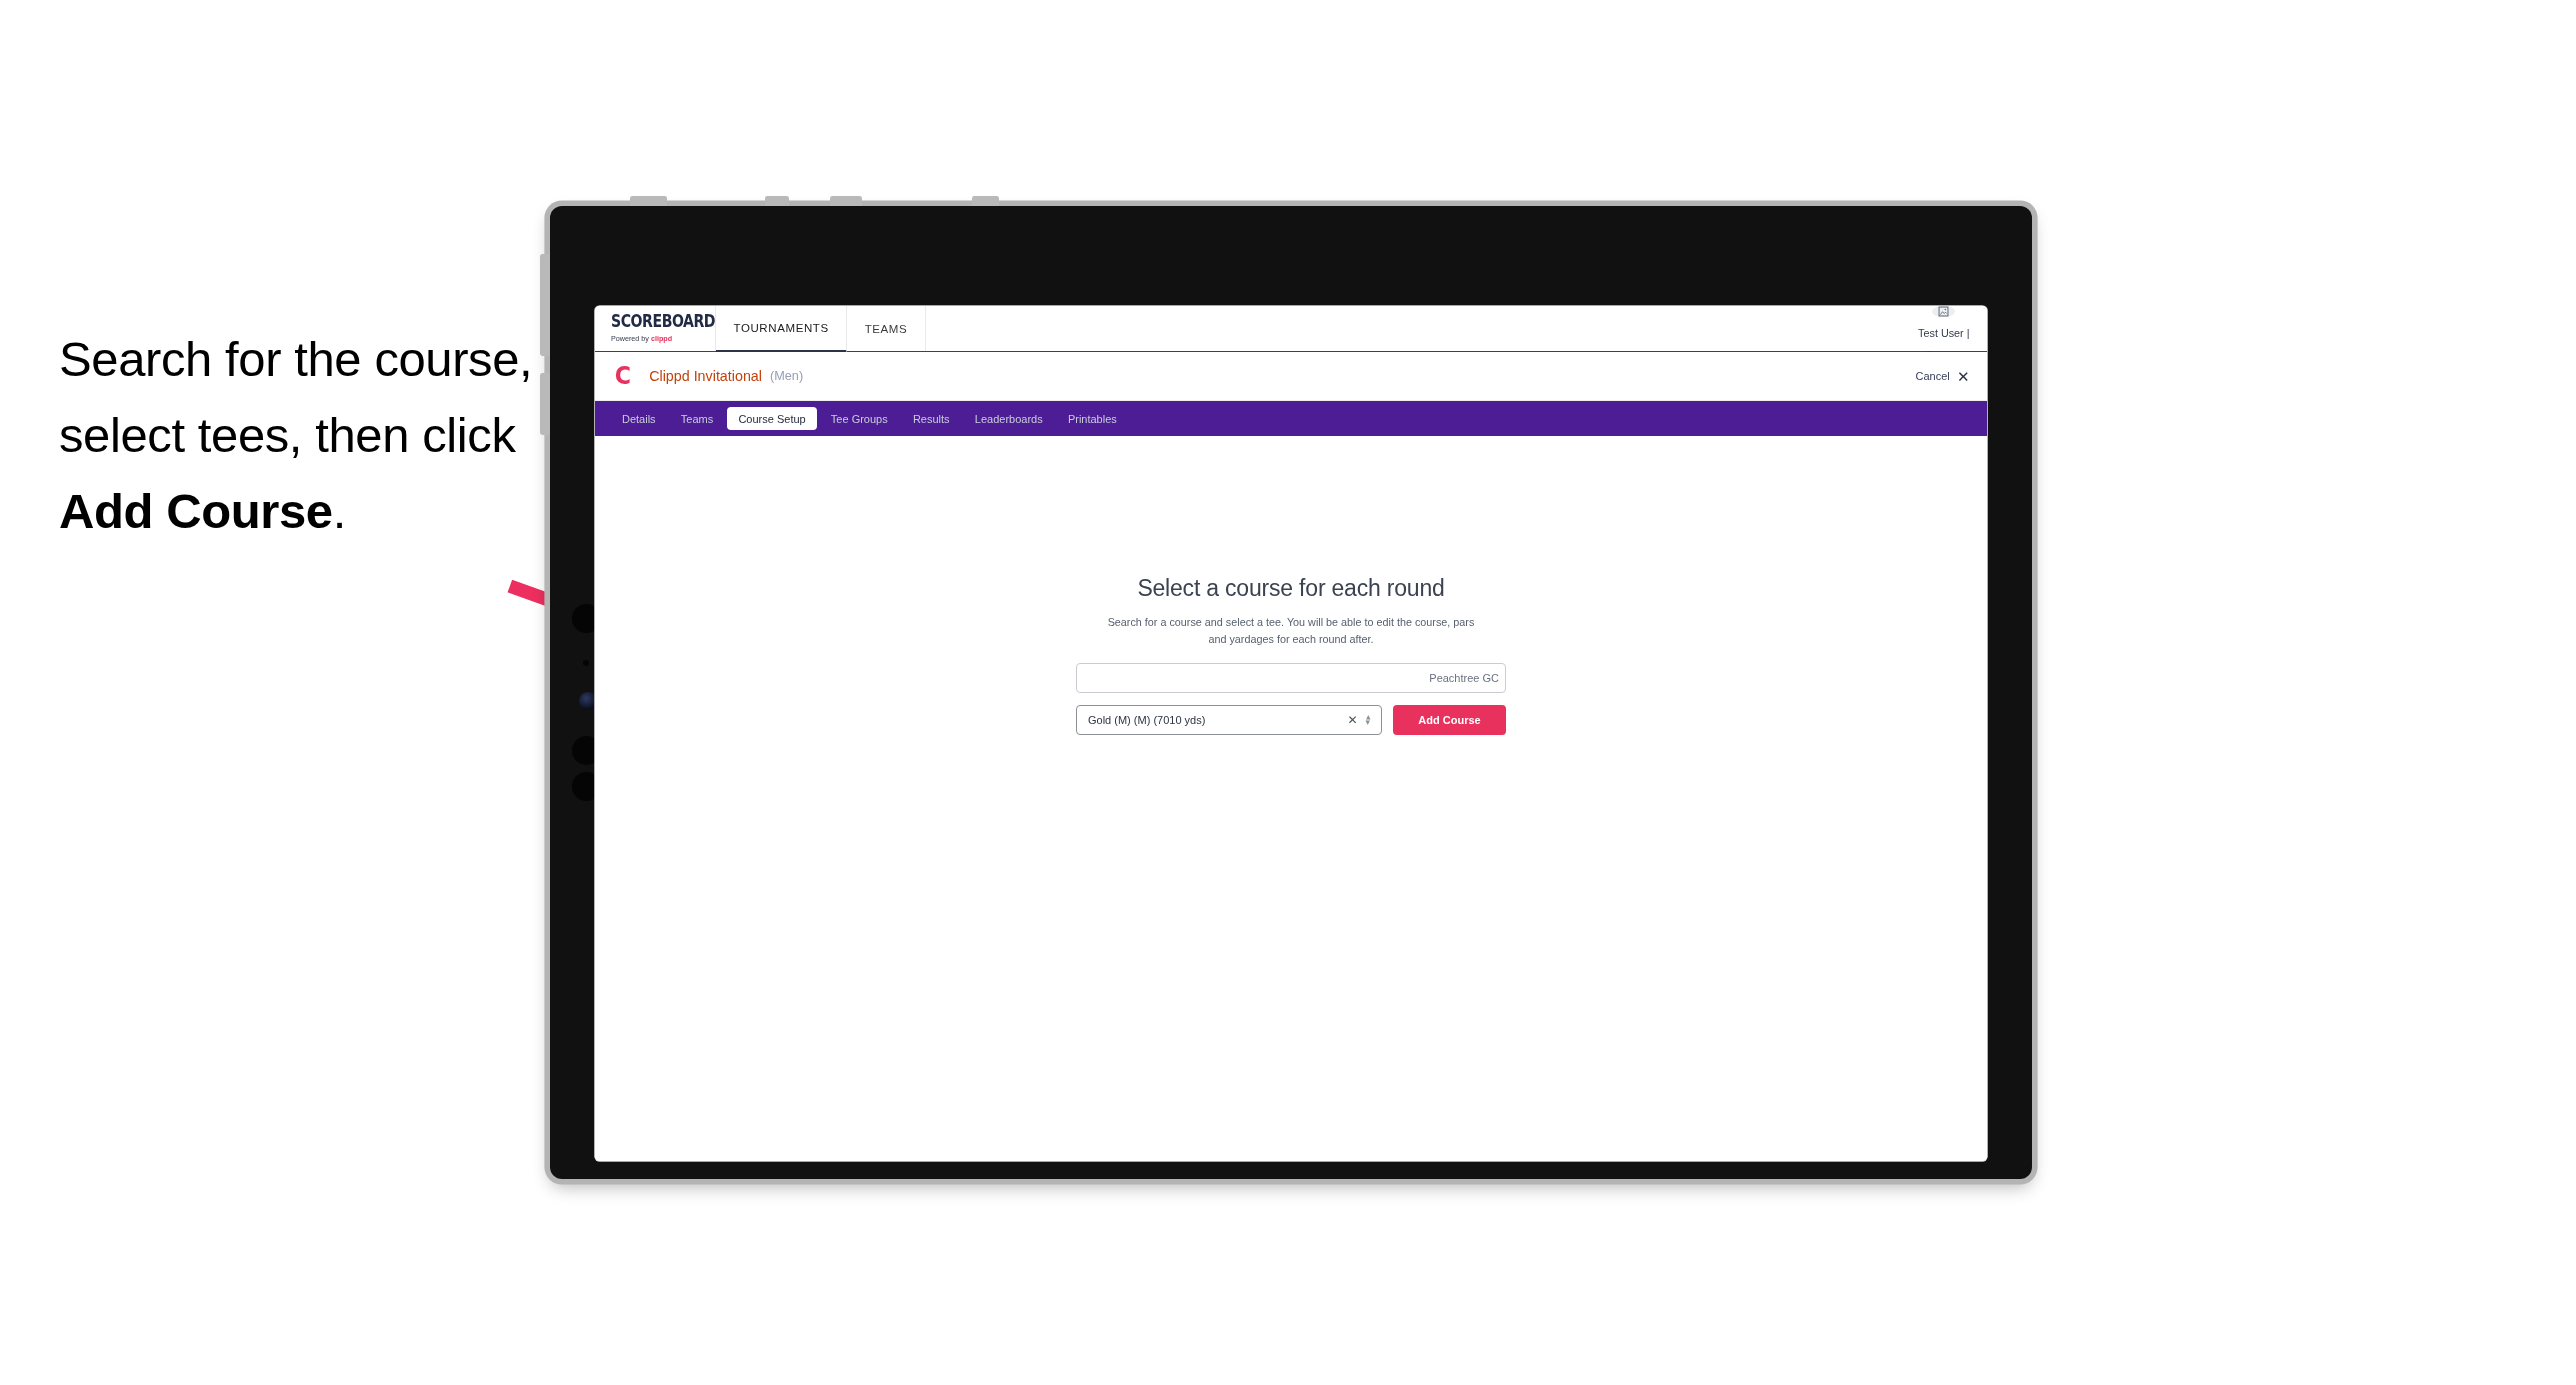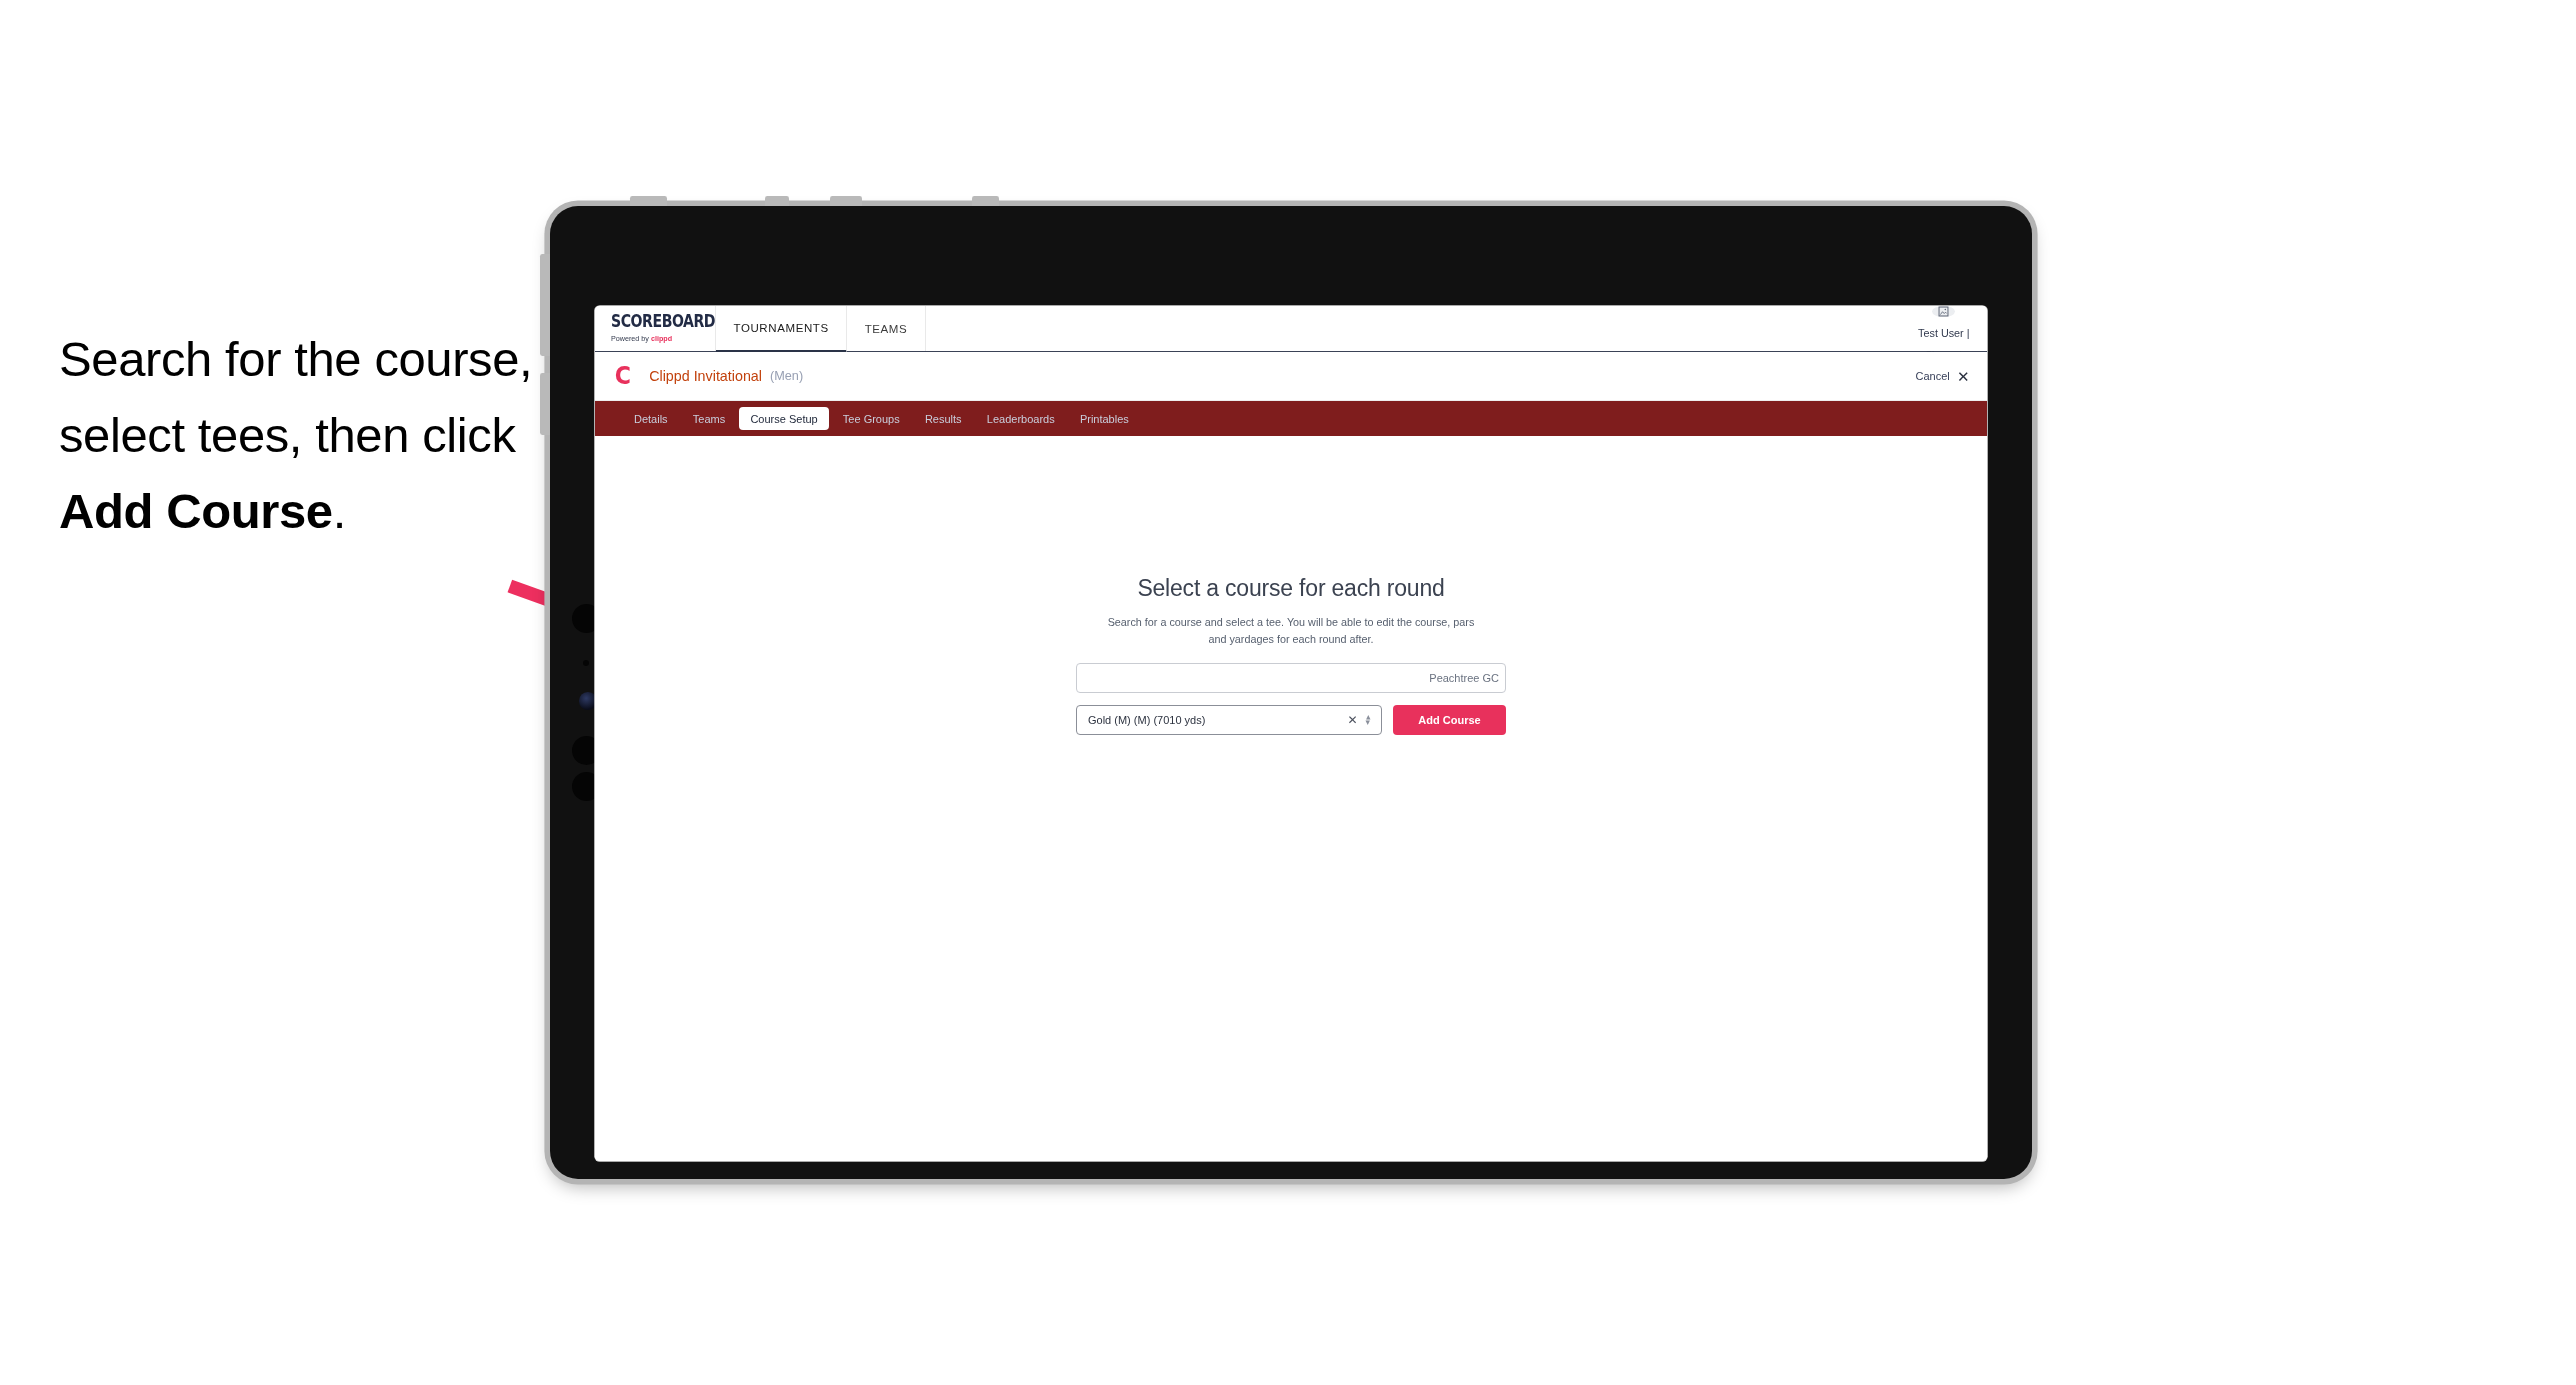--- a/index.html
+++ b/index.html
@@ -43,21 +43,21 @@
   }
 
   
   #tablet {
     position: absolute;
     left: 550px;
     top: 206px;
     width: 1482px;
     height: 973px;
     background: #111111;
-    border-radius: 28px;
+    border-radius: 12px;
     box-shadow: 0 0 0 5.6px #b4b4b4, 0 8px 17.5px rgba(0,0,0,0.28);
   }
   
   .top-bump {
     position: absolute;
     top: -9.6px;
     height: 9.6px;
     background: #b9b9b9;
     border-radius: 2.4px 2.4px 0 0;
   }
@@ -199,24 +199,24 @@
   #title-spacer { flex: 1; }
   #cancel-btn {
     display: flex; align-items: center; gap: 7.2px;
     font-size: 11px; color: #39415a; cursor: pointer;
   }
   #cancel-x { font-size: 15px; line-height: 1; color: #2b3140; }
 
   
   #tab-strip {
     height: 35px;
-    background: #7f1d1d;
-    display: flex;
-    align-items: center;
-    padding-left: 28px;
+    background: #4c1d95;
+    display: flex;
+    align-items: center;
+    padding-left: 16px;
     gap: 3.2px;
   }
   .section-tab {
     font-size: 11px;
     color: #c9cedc;
     padding: 5.6px 11px;
     border-radius: 4px;
     cursor: pointer;
     white-space: nowrap;
   }

